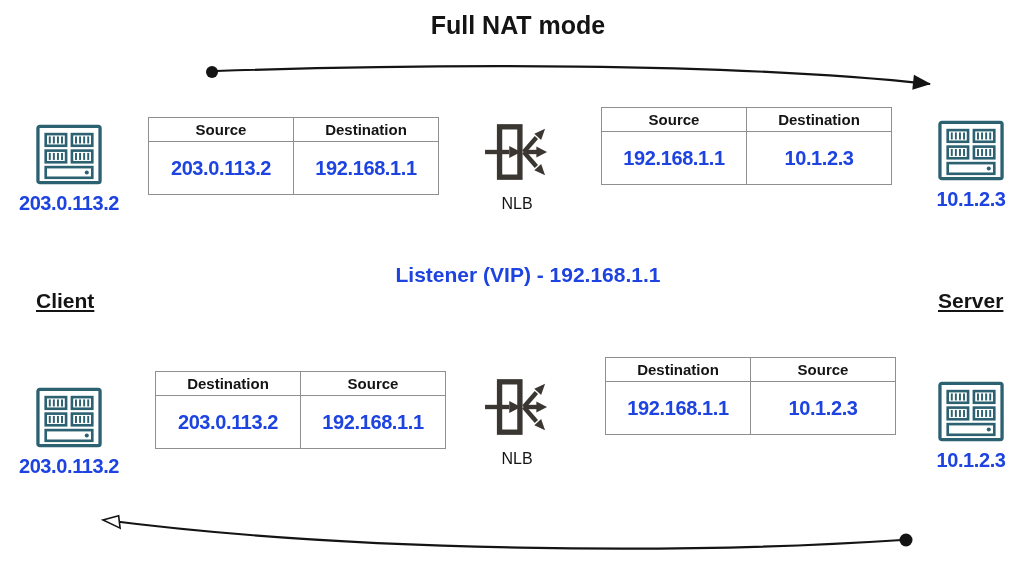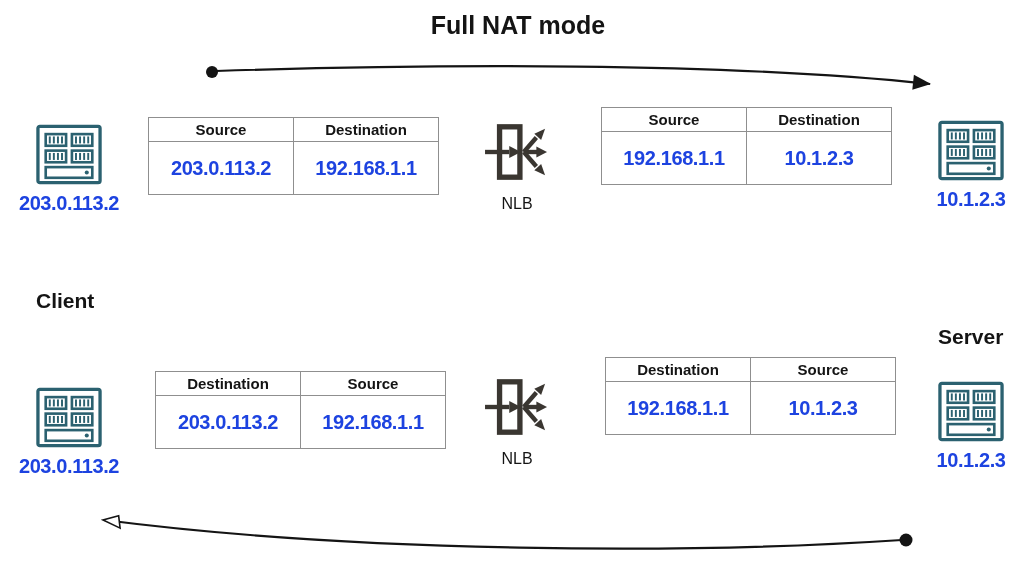--- a/index.html
+++ b/index.html
@@ -10,21 +10,21 @@
   }
   .abs { position:absolute; }
   .title {
     top:11px; left:518px; transform:translateX(-50%);
     font-size:25px; font-weight:bold; color:var(--ink); white-space:nowrap;
   }
   .listener {
     top:263px; left:528px; transform:translateX(-50%);
     font-size:21px; font-weight:bold; color:var(--blue); white-space:nowrap;
   }
-  .role { font-size:21px; font-weight:bold; color:var(--ink); white-space:nowrap; }
+  .role { font-size:21px; font-weight:bold; color:var(--ink); white-space:nowrap;text-decoration:underline; }
   .node { position:absolute; display:flex; flex-direction:column; align-items:center; }
   .node .ip {
     margin-top:7px; font-size:20px; font-weight:bold; color:var(--blue);
     white-space:nowrap; letter-spacing:-0.4px;
   }
   .nlb-label { margin-top:12px; font-size:16px; color:var(--ink); }
   table.nat {
     position:absolute; border-collapse:collapse; width:291px;
     table-layout:fixed; background:#fff;
   }
@@ -152,22 +152,23 @@
       </tbody>
   </table>
 
   <div class="node" style="left:915px; top:120px; width:112px;">
     <svg width="66" height="61">
         <use href="#sym-server"></use>
       </svg>
     <div class="ip">10.1.2.3</div>
   </div>
 
+  <div class="abs listener">Listener (VIP) - 192.168.1.1</div>
   <div class="abs role" style="left:36px; top:289px;">Client</div>
-  <div class="abs role" style="left:938px; top:289px;margin-top:36px;">Server</div>
+  <div class="abs role" style="left:938px; top:289px;">Server</div>
 
   <div class="node" style="left:4px; top:387px; width:130px;">
     <svg width="66" height="61">
         <use href="#sym-server"></use>
       </svg>
     <div class="ip">203.0.113.2</div>
   </div>
 
   <table class="nat" style="left:155px; top:371px;">
     <thead>

